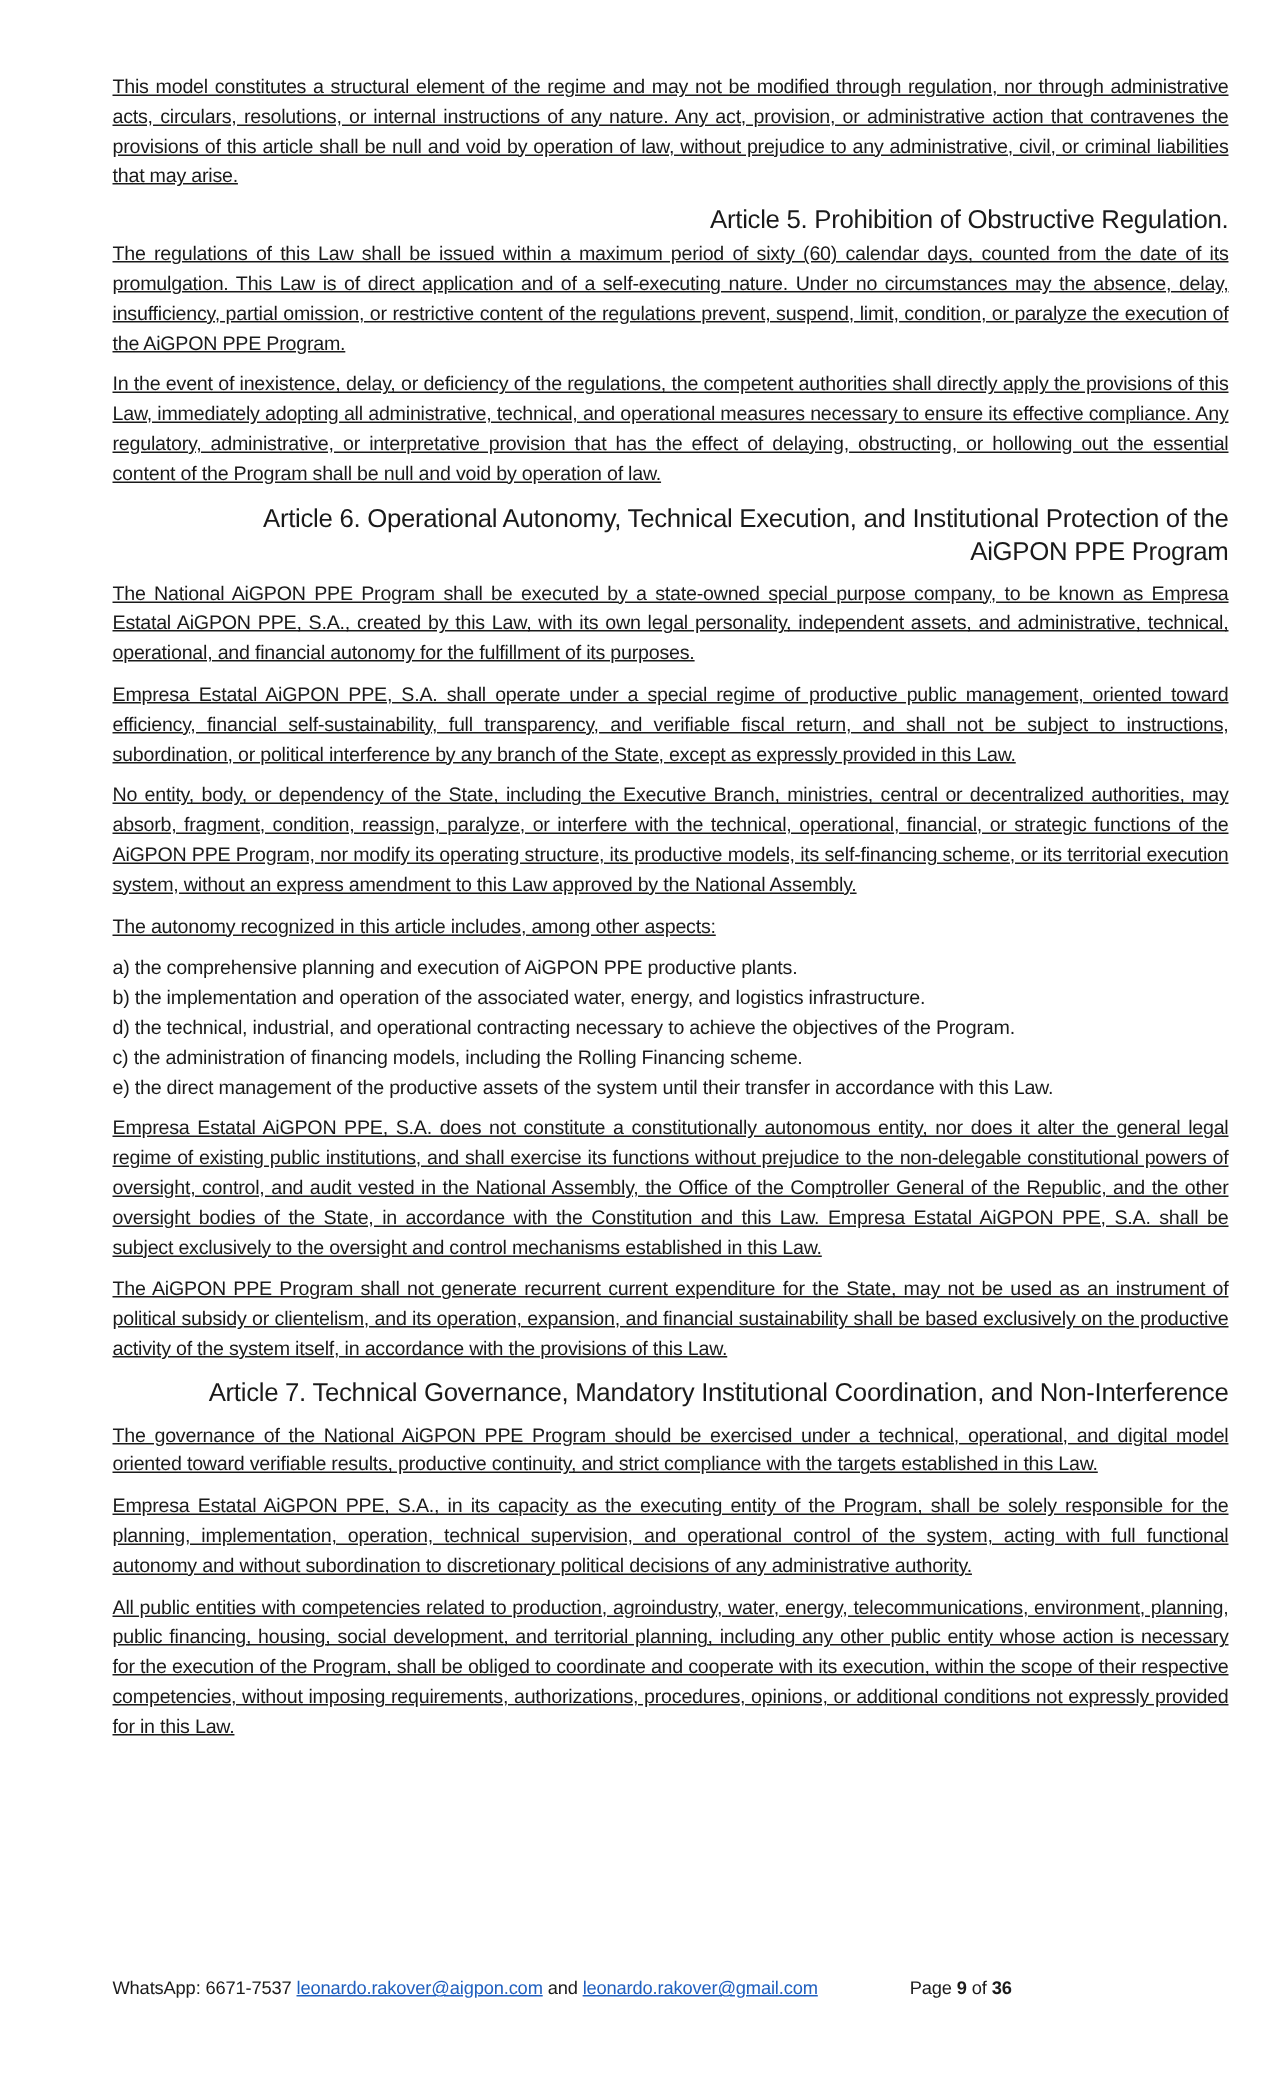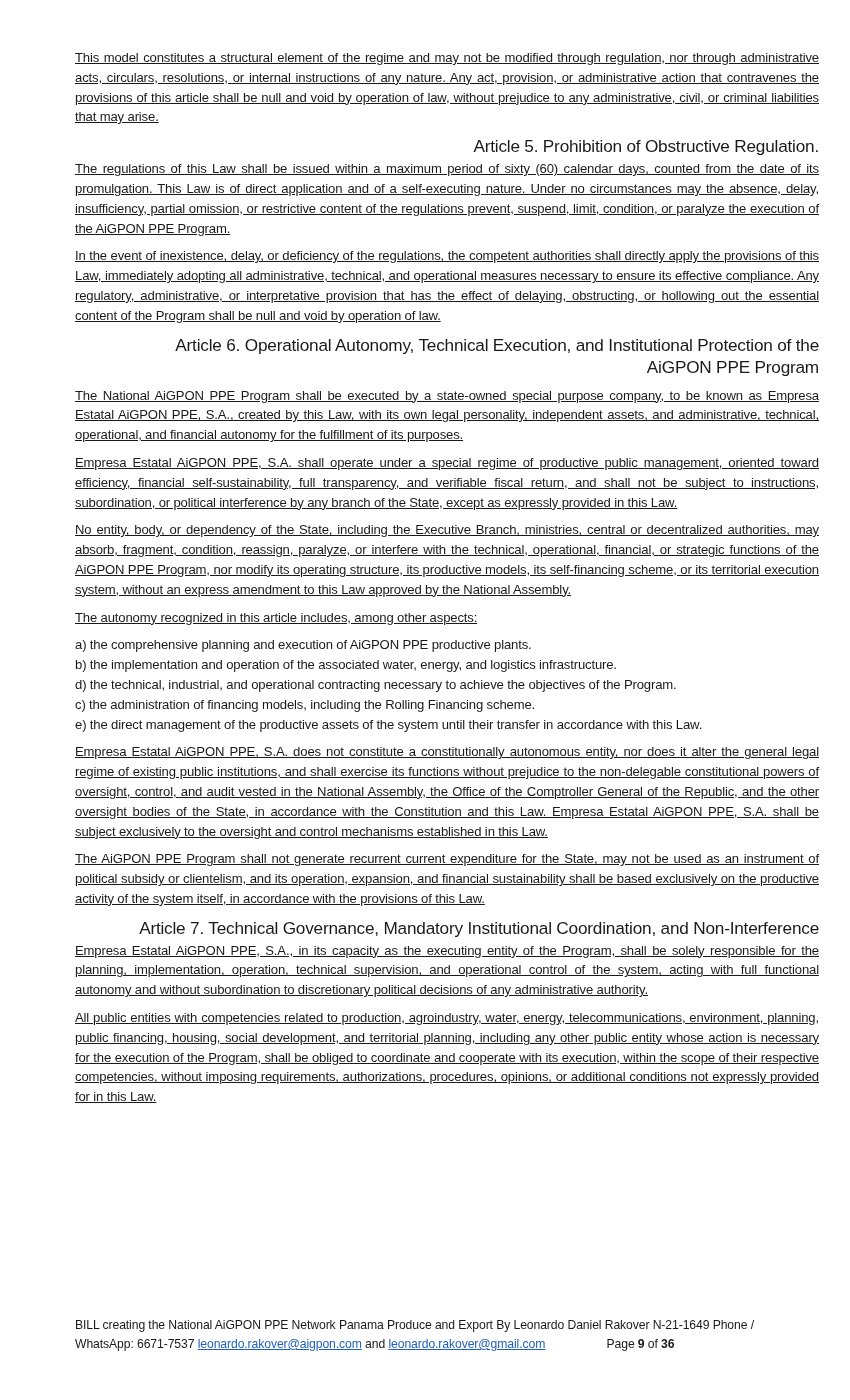--- a/index.html
+++ b/index.html
@@ -45,23 +45,23 @@
     <li>a) the comprehensive planning and execution of AiGPON PPE productive plants.</li>
     <li>b) the implementation and operation of the associated water, energy, and logistics infrastructure.</li>
     <li>d) the technical, industrial, and operational contracting necessary to achieve the objectives of the Program.</li>
     <li>c) the administration of financing models, including the Rolling Financing scheme.</li>
     <li>e) the direct management of the productive assets of the system until their transfer in accordance with this Law.</li>
   </ul>
   <p class="body">Empresa Estatal AiGPON PPE, S.A. does not constitute a constitutionally autonomous entity, nor does it alter the general legal regime of existing public institutions, and shall exercise its functions without prejudice to the non-delegable constitutional powers of oversight, control, and audit vested in the National Assembly, the Office of the Comptroller General of the Republic, and the other oversight bodies of the State, in accordance with the Constitution and this Law. Empresa Estatal AiGPON PPE, S.A. shall be subject exclusively to the oversight and control mechanisms established in this Law.</p>
   <p class="body">The AiGPON PPE Program shall not generate recurrent current expenditure for the State, may not be used as an instrument of political subsidy or clientelism, and its operation, expansion, and financial sustainability shall be based exclusively on the productive activity of the system itself, in accordance with the provisions of this Law.</p>
 
   <h2 class="article">Article 7. Technical Governance, Mandatory Institutional Coordination, and Non-Interference</h2>
+  <p class="body" style="margin-top:8px">The governance of the National AiGPON PPE Program should be exercised under a technical, operational, and digital model oriented toward verifiable results, productive continuity, and strict compliance with the targets established in this Law.</p>
   <p class="body">Empresa Estatal AiGPON PPE, S.A., in its capacity as the executing entity of the Program, shall be solely responsible for the planning, implementation, operation, technical supervision, and operational control of the system, acting with full functional autonomy and without subordination to discretionary political decisions of any administrative authority.</p>
   <p class="body">All public entities with competencies related to production, agroindustry, water, energy, telecommunications, environment, planning, public financing, housing, social development, and territorial planning, including any other public entity whose action is necessary for the execution of the Program, shall be obliged to coordinate and cooperate with its execution, within the scope of their respective competencies, without imposing requirements, authorizations, procedures, opinions, or additional conditions not expressly provided for in this Law.</p>
 </div>
 
 <div class="footer">
-  <div>BILL creating the National AiGPON PPE Network Panama Produce and Export  By Leonardo Daniel Rakover N-21-1649 Phone /</div>
   <div>
     <span>WhatsApp: 6671-7537 </span><a title="leonardo.rakover@aigpon.com">leonardo.rakover@aigpon.com</a><span>  and </span><a title="leonardo.rakover@gmail.com">leonardo.rakover@gmail.com</a>
     <span class="page-no"><span>Page </span> <b>9</b><span> of </span><b>36</b></span>
   </div>
 </div>
 
 </body></html>

